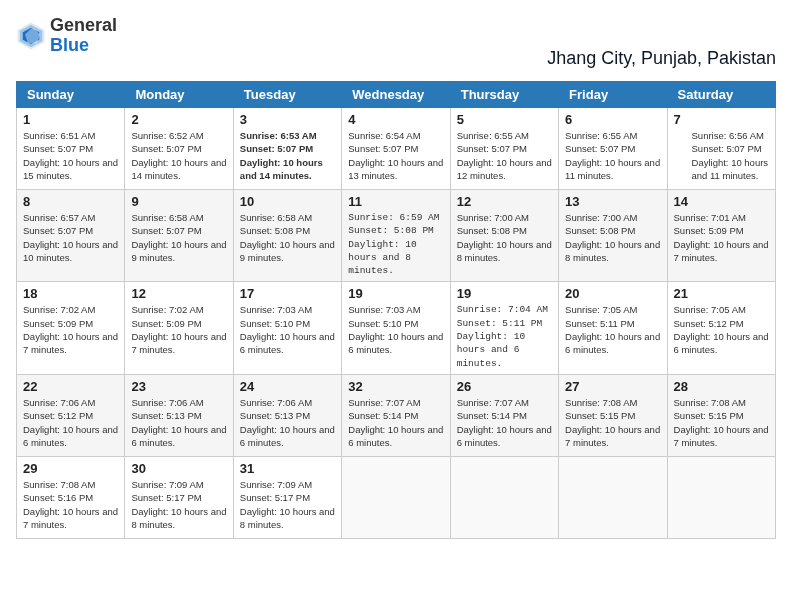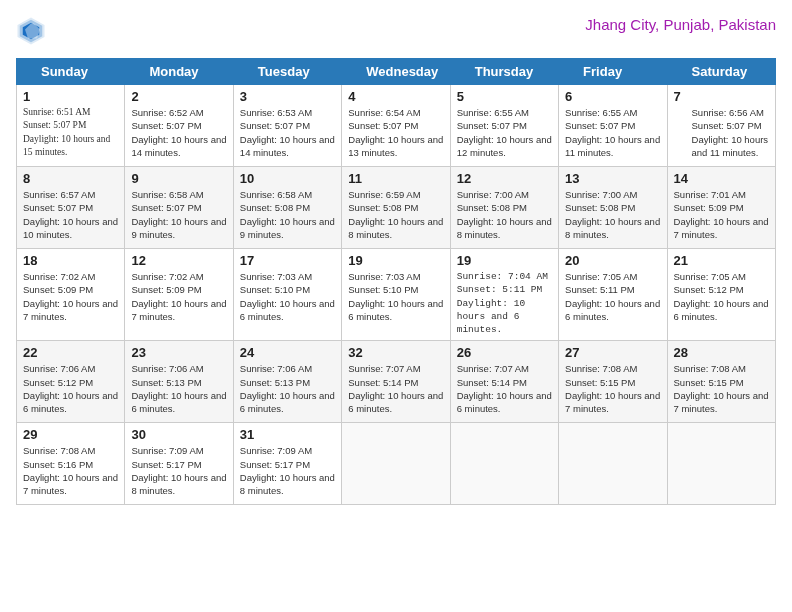--- a/index.html
+++ b/index.html
@@ -33,33 +33,34 @@
     }
     .title-block {
       text-align: right;
     }
     .main-title {
       font-size: 32px;
       font-weight: bold;
       color: #333;
     }
     .subtitle {
-      font-size: 15px;
-      color: #a21caf;
+      font-size: 18px;
+      color: #0f172a;
+      margin-top: 32px;
     }
     table {
       width: 100%;
       border-collapse: collapse;
       table-layout: fixed;
     }
     th {
       background-color: #2979b8;
       color: #fff;
       text-align: left;
-      padding: 5px 24px;
+      padding: 5px 10px;
       font-size: 13px;
       font-weight: bold;
       border: 1px solid #2979b8;
     }
     td {
       border: 1px solid #ccc;
       padding: 4px 6px;
       vertical-align: top;
       font-size: 10px;
       color: #333;
@@ -88,20 +89,24 @@
 <body>
 
 <div class="header">
   <div class="logo">
     <svg class="logo-icon" viewBox="0 0 40 40">
       <polygon points="20,2 38,12 38,28 20,38 2,28 2,12" fill="#1a6fc4" opacity="0.15"></polygon>
       <polygon points="20,5 35,13 35,27 20,35 5,27 5,13" fill="#1a6fc4" opacity="0.3"></polygon>
       <polygon points="20,9 31,15 31,25 20,31 9,25 9,15" fill="#1a6fc4"></polygon>
       <polygon points="24,10 32,18 28,30 16,30 12,18 20,10" fill="#fff" opacity="0.4"></polygon>
     </svg>
+    <div class="logo-text">
+      <div>General</div>
+      <div style="color:#1a6fc4;">Blue</div>
+    </div>
   </div>
   <div class="title-block">
     <div class="subtitle">Jhang City, Punjab, Pakistan</div>
   </div>
 </div>
 
 <table>
   <thead>
     <tr>
     <th>Sunday</th>
@@ -110,33 +115,33 @@
         <th>Wednesday</th>
         <th>Thursday</th>
         <th>Friday</th>
         <th>Saturday</th>
       </tr>
   </thead>
   <tbody id="calendar-body">
   <tr>
         <td>
           <div class="day-num">1</div>
-          <div class="day-info" style="white-space: pre-line; font-family: Liberation Serif, serif;">Sunrise: 6:51 AM
+          <div class="day-info" style="white-space: pre-line;">Sunrise: 6:51 AM
 Sunset: 5:07 PM
 Daylight: 10 hours and 15 minutes.</div>
         </td>
         <td>
           <div class="day-num">2</div>
           <div class="day-info" style="white-space: pre-line;">Sunrise: 6:52 AM
 Sunset: 5:07 PM
 Daylight: 10 hours and 14 minutes.</div>
         </td>
         <td>
           <div class="day-num">3</div>
-          <div class="day-info" style="white-space: pre-line;">Sunrise: 6:53 AM
+          <div class="day-info" style="white-space: pre-line; font-weight: bold;">Sunrise: 6:53 AM
 Sunset: 5:07 PM
 Daylight: 10 hours and 14 minutes.</div>
         </td>
         <td>
           <div class="day-num">4</div>
           <div class="day-info" style="white-space: pre-line;">Sunrise: 6:54 AM
 Sunset: 5:07 PM
 Daylight: 10 hours and 13 minutes.</div>
         </td>
         <td>
@@ -172,21 +177,21 @@
 Daylight: 10 hours and 9 minutes.</div>
         </td>
         <td>
           <div class="day-num">10</div>
           <div class="day-info" style="white-space: pre-line;">Sunrise: 6:58 AM
 Sunset: 5:08 PM
 Daylight: 10 hours and 9 minutes.</div>
         </td>
         <td>
           <div class="day-num">11</div>
-          <div class="day-info" style="white-space: pre-line;">Sunrise: 6:59 AM
+          <div class="day-info" style="white-space: pre-line; font-family: Liberation Mono, monospace;">Sunrise: 6:59 AM
 Sunset: 5:08 PM
 Daylight: 10 hours and 8 minutes.</div>
         </td>
         <td>
           <div class="day-num">12</div>
           <div class="day-info" style="white-space: pre-line;">Sunrise: 7:00 AM
 Sunset: 5:08 PM
 Daylight: 10 hours and 8 minutes.</div>
         </td>
         <td>

